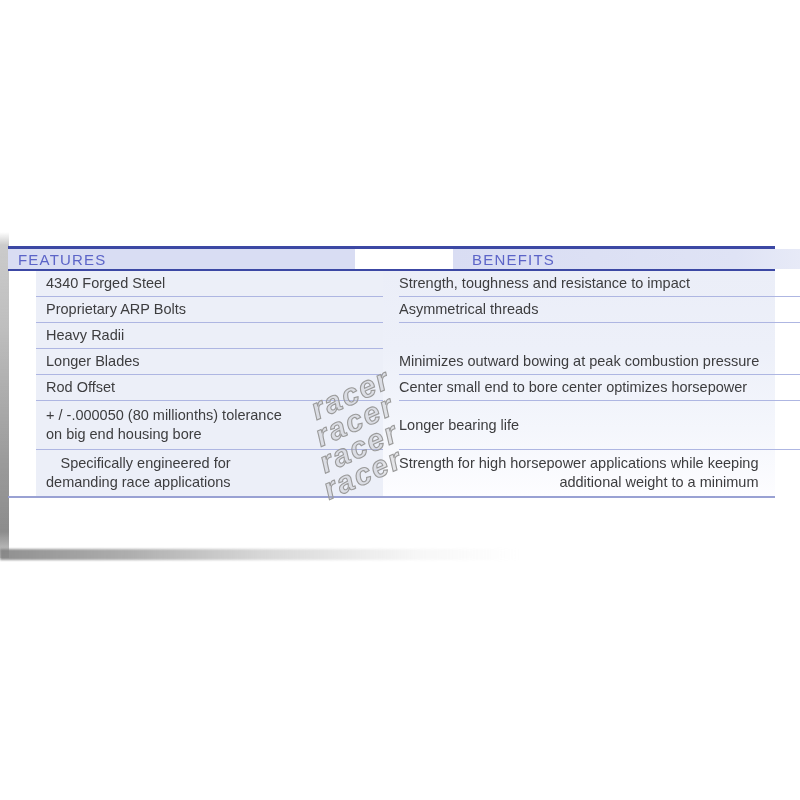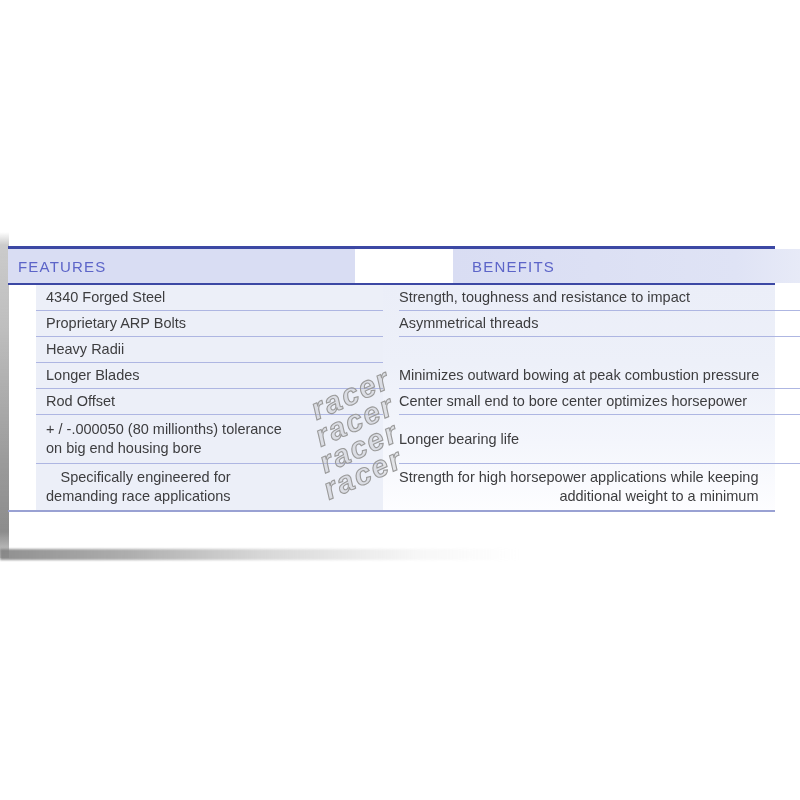--- a/index.html
+++ b/index.html
@@ -40,21 +40,21 @@
   }
   .bar-navy{height:3px;background:#3c48a4;}
   .bar-navy.thin{height:2px;}
   .bar-bottom{height:2px;background:#99a1d3;}
 
   .grid-row{
     display:grid;
     grid-template-columns:347px 16px 404px;
     position:relative;z-index:1;
   }
-  .header-row{height:34px;gap:41px;}
+  .header-row{height:20px;gap:41px;}
   .header-cell{
     display:flex;align-items:center;
     font-size:15px;letter-spacing:1.2px;color:#5c64c8;
   }
   .header-cell.feat{background:#d9ddf3;padding-left:10px;}
   .header-cell.bene{
     background:linear-gradient(90deg,#d9ddf3 0%,#dfe3f5 70%,#eef0f9 100%);
     padding-left:19px;
   }
   .gutter{background:transparent;}

